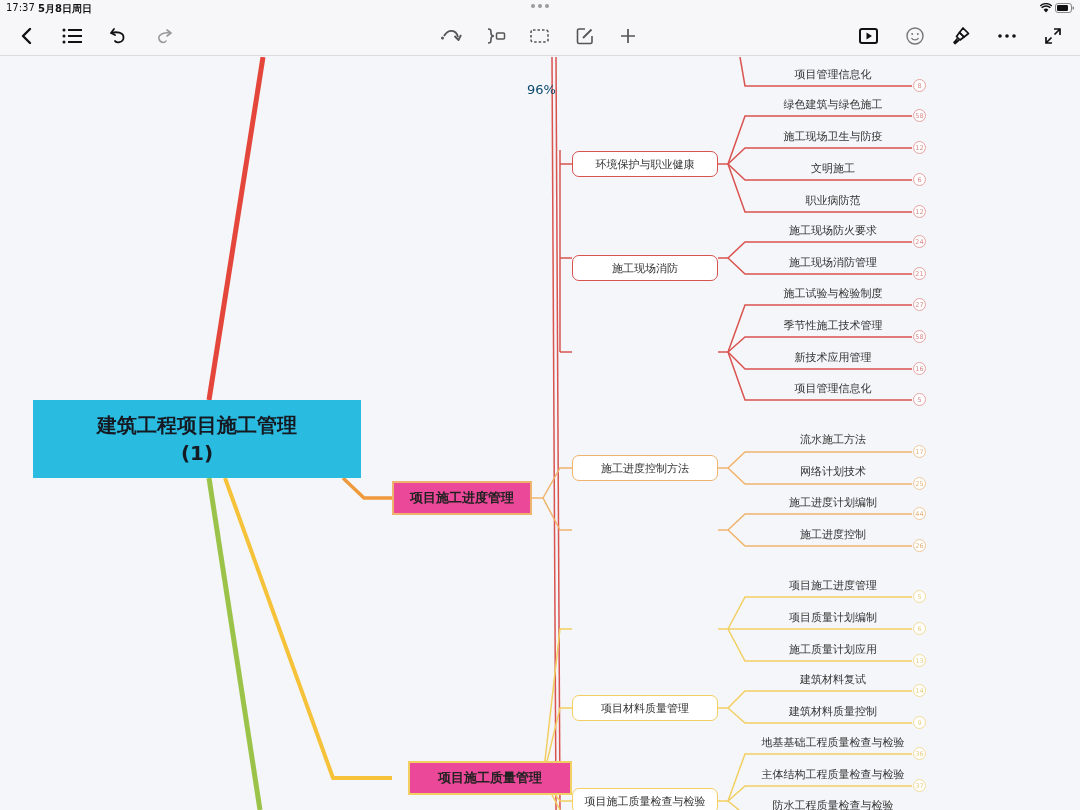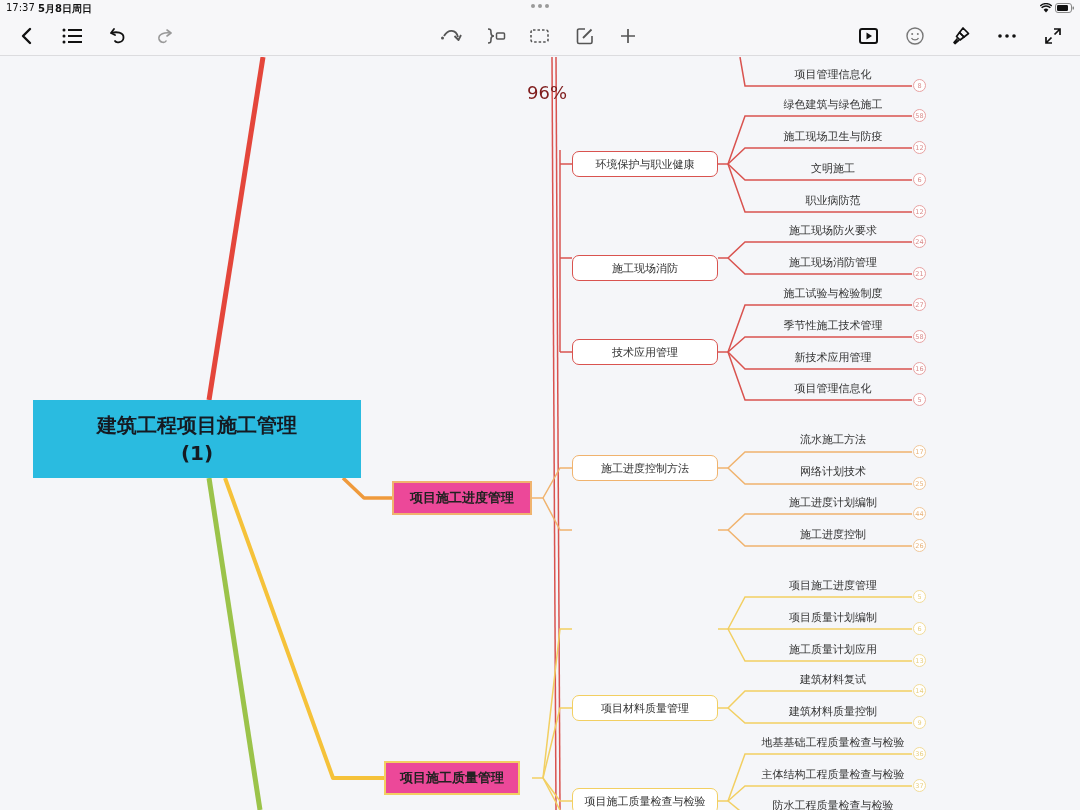--- a/index.html
+++ b/index.html
@@ -6,21 +6,21 @@
   html, body { width: 1080px; height: 810px; overflow: hidden; background: #f5f6f9; font-family: "DejaVu Sans", "Liberation Sans", sans-serif; }
   .statusbar { position: absolute; left: 0; top: 0; width: 1080px; height: 16px; background: #f7f7f9; font-size: 10px; color: #111; }
   .statusbar .time { position: absolute; left: 6px; top: 2px; font-weight: normal; }
   .statusbar .date { position: absolute; left: 38px; top: 2px; font-weight: bold; }
   .statusbar .dots { position: absolute; left: 531px; top: 4px; width: 18px; height: 6px; display: flex; gap: 3px; }
   .statusbar .dots span { width: 4px; height: 4px; border-radius: 50%; background: #9a9a9a; display: block; }
   .toolbar { position: absolute; left: 0; top: 16px; width: 1080px; height: 40px; background: #f7f7f9; border-bottom: 1px solid #dcdcdf; }
   .tb-btn { position: absolute; top: 8px; width: 26px; height: 24px; display: flex; align-items: center; justify-content: center; cursor: pointer; }
   .tb-btn svg { display: block; }
   .canvas { position: absolute; left: 0; top: 57px; width: 1080px; height: 753px; overflow: hidden; }
-  .zoom-label { position: absolute; left: 527px; top: 25px; font-size: 18px; color: #7f1d1d; }
+  .zoom-label { position: absolute; left: 527px; top: 25px; font-size: 13px; color: #0c4a6e; }
   .root { position: absolute; left: 33px; top: 343px; width: 328px; height: 78px; background: #2abbe0; display: flex; flex-direction: column; align-items: center; justify-content: center; color: #151a22; font-weight: bold; font-size: 20px; line-height: 28px; }
   .l1 { position: absolute; height: 34px; background: #ec4899; border: 2px solid; display: flex; align-items: center; justify-content: center; font-weight: bold; font-size: 13px; color: #222; }
   .l2 { position: absolute; height: 26px; width: 146px; background: #fff; border: 1.5px solid; border-radius: 7px; display: flex; align-items: center; justify-content: center; font-size: 11px; color: #333; }
   .leaf { position: absolute; font-size: 11px; color: #333; text-align: center; width: 190px; }
   .badge { position: absolute; width: 13px; height: 13px; border-radius: 50%; border: 1.2px solid; background: #fff; font-size: 6.5px; display: flex; align-items: center; justify-content: center; }
   .red .badge, .badge.red { border-color: #e8a2a2; color: #d88c8c; }
   .badge.orange { border-color: #f0c89b; color: #e7b27a; }
   .badge.yellow { border-color: #f2dc98; color: #e8cf80; }
   svg.lines { position: absolute; left: 0; top: 0; }
 </style>
@@ -222,21 +222,20 @@
   <div class="badge red" style="left:913px;top:116px">6</div>
   <div class="leaf" style="left:738px;top:136px">职业病防范</div>
   <div class="badge red" style="left:913px;top:148px">12</div>
 
   <div class="l2" style="left:572px;top:198px;border-color:#d9534f">施工现场消防</div>
   <div class="leaf" style="left:738px;top:166px">施工现场防火要求</div>
   <div class="badge red" style="left:913px;top:178px">24</div>
   <div class="leaf" style="left:738px;top:198px">施工现场消防管理</div>
   <div class="badge red" style="left:913px;top:210px">21</div>
 
-  <div class="l2" style="left:572px;top:282px;border-color:#d9534f">技术应用管理</div>
   <div class="leaf" style="left:738px;top:229px">施工试验与检验制度</div>
   <div class="badge red" style="left:913px;top:241px">27</div>
   <div class="leaf" style="left:738px;top:261px">季节性施工技术管理</div>
   <div class="badge red" style="left:913px;top:273px">58</div>
   <div class="leaf" style="left:738px;top:293px">新技术应用管理</div>
   <div class="badge red" style="left:913px;top:305px">16</div>
   <div class="leaf" style="left:738px;top:324px">项目管理信息化</div>
   <div class="badge red" style="left:913px;top:336px">5</div>
 
   <div class="l1" style="left:392px;top:424px;width:140px;border-color:#f0b36e">项目施工进度管理</div>
@@ -245,21 +244,21 @@
   <div class="leaf" style="left:738px;top:375px">流水施工方法</div>
   <div class="badge orange" style="left:913px;top:388px">17</div>
   <div class="leaf" style="left:738px;top:407px">网络计划技术</div>
   <div class="badge orange" style="left:913px;top:420px">25</div>
 
   <div class="leaf" style="left:738px;top:438px">施工进度计划编制</div>
   <div class="badge orange" style="left:913px;top:450px">44</div>
   <div class="leaf" style="left:738px;top:470px">施工进度控制</div>
   <div class="badge orange" style="left:913px;top:482px">26</div>
 
-  <div class="l1" style="left:384px;top:704px;width:136px;border-color:#f2cf62">项目施工质量管理</div>
+  <div class="l1" style="left:408px;top:704px;width:164px;border-color:#f2cf62">项目施工质量管理</div>
 
   <div class="leaf" style="left:738px;top:521px">项目施工进度管理</div>
   <div class="badge yellow" style="left:913px;top:533px">5</div>
   <div class="leaf" style="left:738px;top:553px">项目质量计划编制</div>
   <div class="badge yellow" style="left:913px;top:565px">6</div>
   <div class="leaf" style="left:738px;top:585px">施工质量计划应用</div>
   <div class="badge yellow" style="left:913px;top:597px">13</div>
 
   <div class="l2" style="left:572px;top:638px;border-color:#f2cf62">项目材料质量管理</div>
   <div class="leaf" style="left:738px;top:615px">建筑材料复试</div>

